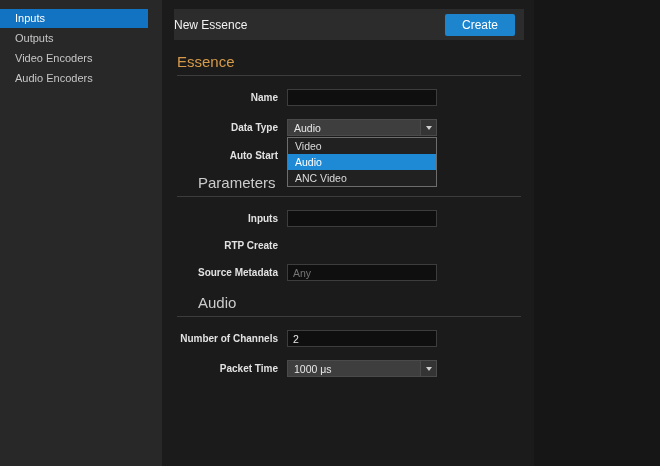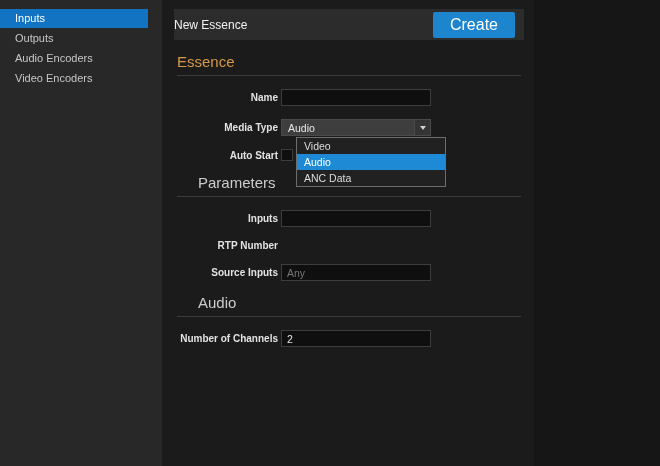--- a/index.html
+++ b/index.html
@@ -8,116 +8,127 @@
 
   
   .sidebar { width:162px; background:#282828; padding-top:9px; flex-shrink:0; }
   .side-item { height:19px; line-height:19px; padding-left:15px; font-size:11px; color:#c7c7c7; cursor:pointer; margin-right:14px; margin-bottom:1px; }
   .side-item.active { background:#1173c2; color:#ffffff; }
 
   
   .main { flex:1; background:#1b1b1b; padding:9px 10px 0 12px; position:relative; }
   .header { background:#2c2c2c; height:31px; display:flex; align-items:center; justify-content:space-between; padding:0 9px 0 0; }
   .page-title { color:#f2f2f2; font-size:12px; }
-  .create-btn { background:#1c85ce; color:#fff; font-size:16px; padding:4px 17px; border:none; border-radius:2px; cursor:pointer; }
+  .create-btn { background:#1c85ce; color:#fff; font-size:12px; padding:4px 17px; border:none; border-radius:2px; cursor:pointer; }
 
   .content { padding:0 3px 0 3px; }
 
   .section-head { margin-top:13px; border-bottom:1px solid #3c3c3c; padding-bottom:5px; font-size:15px; }
   .section-head.orange { color:#d69a4a; }
   .section-head.sub { color:#cccccc; padding-left:21px; }
 
   .row { display:flex; align-items:center; margin:13px 0; }
-  .row label { width:101px; text-align:right; margin-right:3px; font-size:10px; font-weight:bold; color:#e2e2e2; }
+  .row label { width:101px; text-align:right; margin-right:9px; font-size:10px; font-weight:bold; color:#e2e2e2; }
 
   input.text { background:#0f0f0f; border:1px solid #3d3d3d; color:#e8e8e8; font-size:10.5px; padding:0 5px; width:150px; height:17px; outline:none; }
   input.text::placeholder { color:#757575; }
 
   .select-wrap { position:relative; width:150px; }
   .select { background:#3e3e3e; border:1px solid #4a4a4a; color:#e8e8e8; display:flex; align-items:center; justify-content:space-between; padding-left:6px; width:150px; height:17px; font-size:10.5px; cursor:pointer; }
   .caret-box { width:16px; height:100%; background:#343434; display:flex; align-items:center; justify-content:center; border-left:1px solid #4a4a4a; }
   .caret { width:0; height:0; border-left:3.5px solid transparent; border-right:3.5px solid transparent; border-top:4px solid #cfcfcf; }
 
-  .menu { position:absolute; top:18px; left:15px; width:150px; background:#212121; border:1px solid #6d6d6d; z-index:20; }
+  .menu { position:absolute; top:18px; left:0; width:150px; background:#212121; border:1px solid #6d6d6d; z-index:20; }
   .menu-item { height:16px; line-height:16px; padding-left:7px; font-size:10.5px; color:#dcdcdc; cursor:pointer; }
   .menu-item.selected { background:#1e8ad6; color:#ffffff; }
 
   .checkbox { width:12px; height:12px; background:#0f0f0f; border:1px solid #3d3d3d; }
 </style>
 </head>
 <body>
 
 <div class="app">
 
   <nav class="sidebar">
     <div class="side-item active">Inputs</div>
     <div class="side-item">Outputs</div>
+    <div class="side-item">Video Encoders</div>
     <div class="side-item">Audio Encoders</div>
-    <div class="side-item">Video Encoders</div>
   </nav>
 
   <main class="main">
 
     <div class="header">
       <span class="page-title">New Essence</span>
       <button class="create-btn">Create</button>
     </div>
 
     <div class="content">
 
       <div class="section-head orange">Essence</div>
 
       <div class="row">
         <label>Name</label>
         <input class="text" type="text" value="" style="">
       </div>
 
       <div class="row">
-        <label>Media Type</label>
+        <label>Data Type</label>
         <div class="select-wrap">
           <div class="select">
             <span>Audio</span>
             <span class="caret-box">
                 <span class="caret"></span>
               </span>
           </div>
           <div class="menu">
             <div class="menu-item">Video</div>
             <div class="menu-item selected">Audio</div>
-            <div class="menu-item">ANC Data</div>
+            <div class="menu-item">ANC Video</div>
           </div>
         </div>
       </div>
 
       <div class="row">
         <label>Auto Start</label>
         <span class="checkbox"></span>
       </div>
 
       <div class="section-head sub">Parameters</div>
 
       <div class="row">
         <label>Inputs</label>
         <input class="text" type="text" value="" style="">
       </div>
 
 
       <div class="row">
-        <label>RTP Number</label>
+        <label>RTP Create</label>
       </div>
 
       <div class="row">
-        <label>Source Inputs</label>
+        <label>Source Metadata</label>
         <input class="text" type="text" placeholder="Any" style="">
       </div>
 
 
       <div class="section-head sub">Audio</div>
 
       <div class="row">
         <label>Number of Channels</label>
         <input class="text" type="text" value="2" style="">
       </div>
 
+      <div class="row">
+        <label>Packet Time</label>
+        <div class="select-wrap">
+          <div class="select">
+            <span>1000 μs</span>
+            <span class="caret-box">
+                <span class="caret"></span>
+              </span>
+          </div>
+        </div>
+      </div>
 
     </div>
   </main>
 </div>
 
 </body></html>

